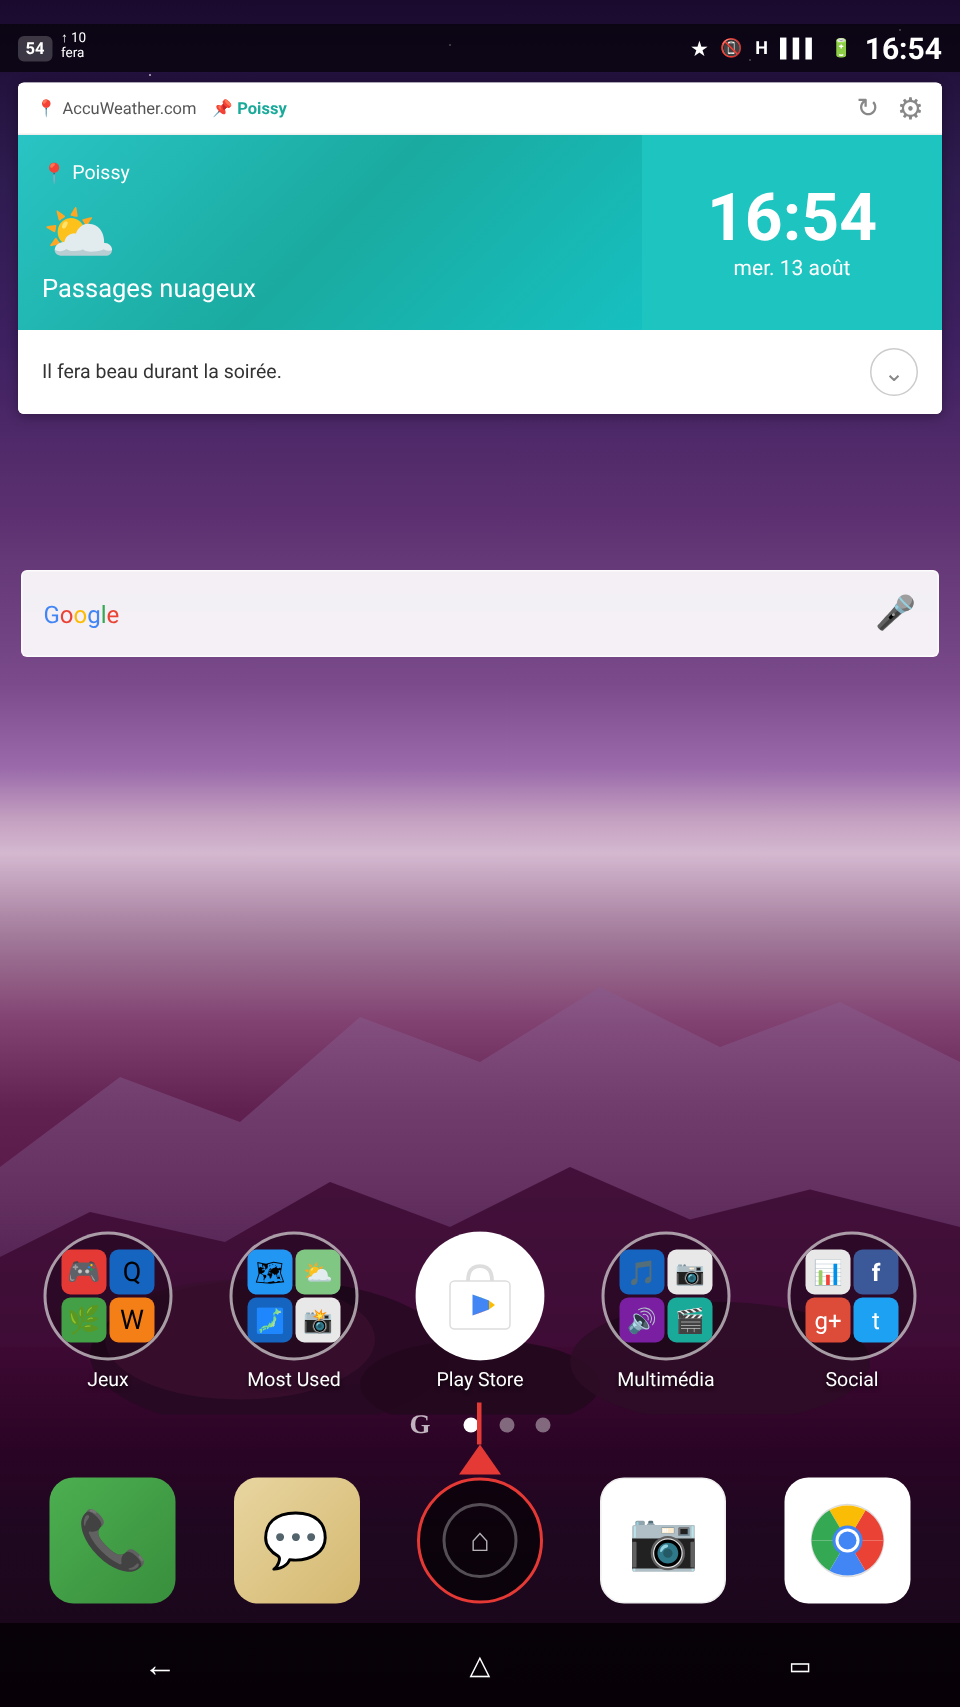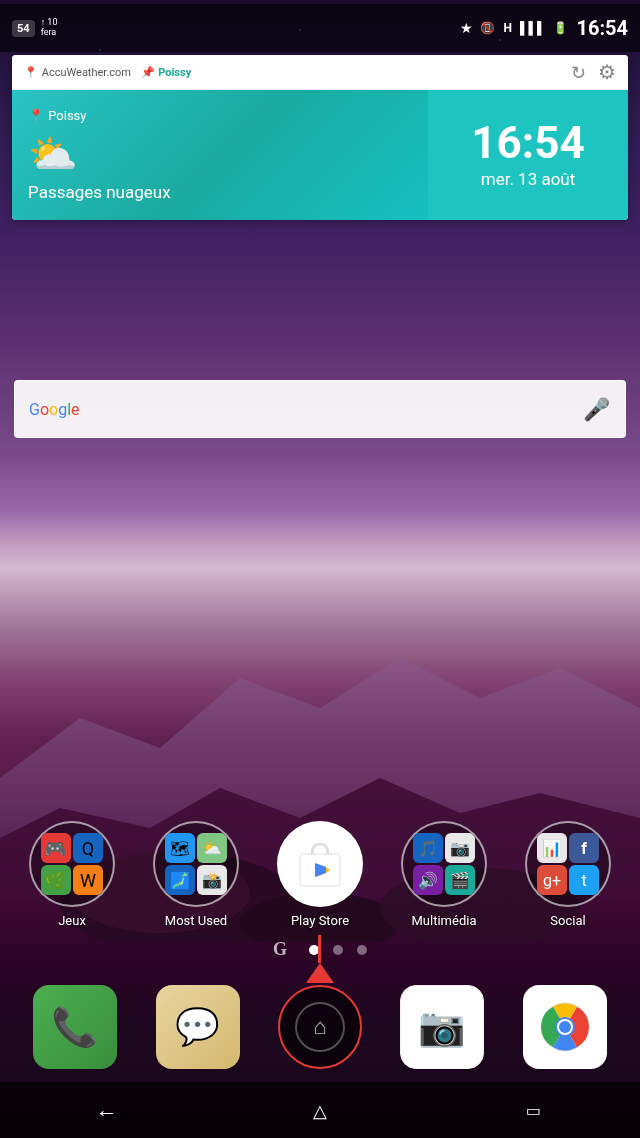--- a/index.html
+++ b/index.html
@@ -58,23 +58,23 @@
         radial-gradient(1px 1px at 550px 90px, white, transparent),
         radial-gradient(1px 1px at 80px 120px, white, transparent),
         radial-gradient(1px 1px at 380px 60px, white, transparent),
         radial-gradient(1px 1px at 250px 140px, rgba(255,255,255,0.5), transparent),
         radial-gradient(1px 1px at 600px 20px, white, transparent);
     }
 
     
     .status-bar {
       position: absolute;
-      top: 4px; left: 0;
+      top: 16px; left: 0;
       width: 640px;
-      height: 48px;
+      height: 32px;
       background: rgba(0,0,0,0.6);
       z-index: 100;
       display: flex;
       align-items: center;
       justify-content: space-between;
       padding: 0 12px;
       color: white;
       gap: 20px;
     }
 
@@ -204,21 +204,21 @@
 
     .weather-time {
       color: white;
       font-size: 44px;
       font-weight: bold;
       line-height: 1;
     }
 
     .weather-date {
       color: white;
-      font-size: 17px;
+      font-size: 14px;
       margin-top: 4px;
     }
 
     .weather-footer {
       background: white;
       padding: 12px 16px;
       display: flex;
       align-items: center;
       justify-content: space-between;
     }
@@ -625,20 +625,26 @@
         <span class="weather-icon-sun">⛅</span>
       </div>
       <div class="weather-desc">Passages nuageux</div>
     </div>
     <div class="weather-right">
       <div class="weather-time">16:54</div>
       <div class="weather-date">mer. 13 août</div>
     </div>
   </div>
 
+  <div class="weather-footer">
+    <span class="weather-forecast">Il fera beau durant la soirée.</span>
+    <div class="weather-expand">
+      <span>⌄</span>
+    </div>
+  </div>
 </div>
 
 <div class="search-bar">
   <div>
     <span class="google-logo-g">G</span><span class="google-logo-o1">o</span><span class="google-logo-o2">o</span><span class="google-logo-g2">g</span><span class="google-logo-l">l</span><span class="google-logo-e">e</span>
   </div>
   <div class="mic-icon">🎤</div>
 </div>
 
 <div class="apps-row">

